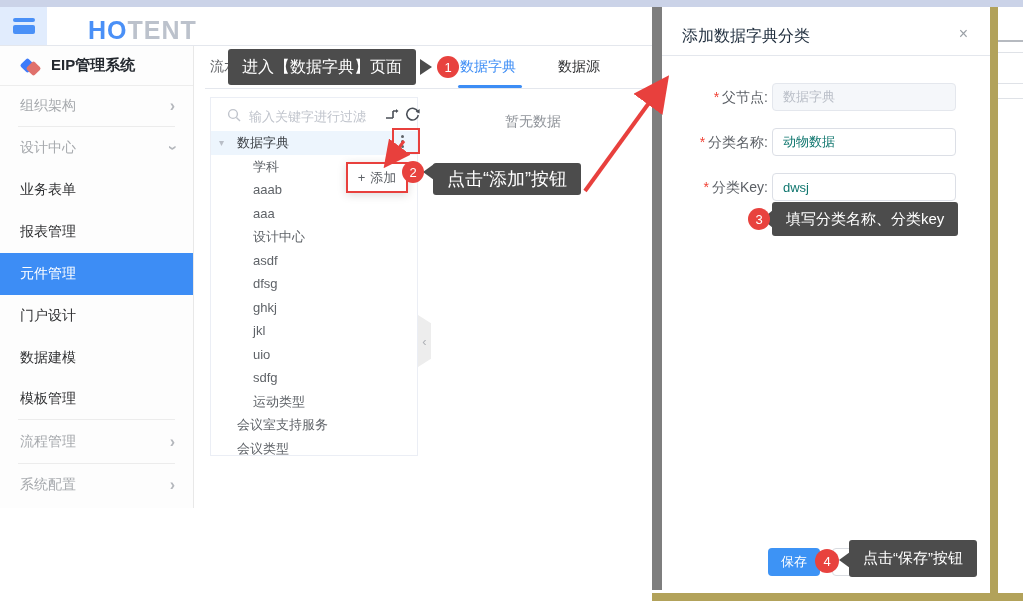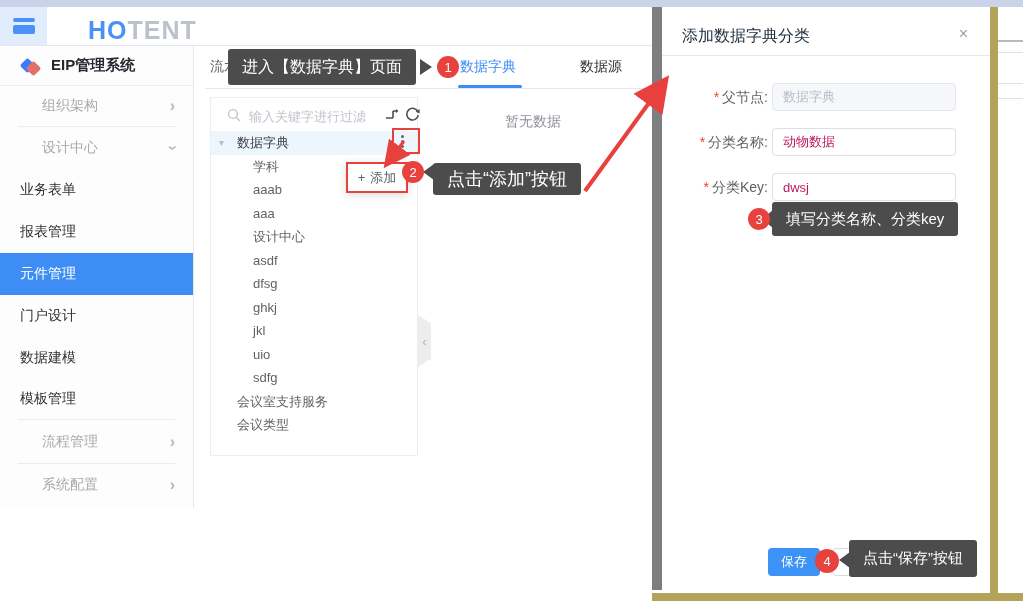--- a/index.html
+++ b/index.html
@@ -19,32 +19,32 @@
   .logo-gray { color:#bcc2cc; }
 
   
   #sidebar { left:0; top:46px; width:194px; height:462px; background:#fdfdfd; border-right:1px solid #e8e8e8; }
   #sys-row { height:40px; display:flex; align-items:center; padding-left:22px; border-bottom:1px solid #ededed; }
   .diamond { width:11px; height:11px; transform:rotate(45deg); border-radius:2px; }
   .d-blue { background:#3e7bfa; }
   .d-red  { background:#e0716c; margin-left:-5px; margin-top:6px; }
   #sys-title { margin-left:12px; font-size:15px; font-weight:bold; color:#24292f; }
   .side-row { display:flex; align-items:center; justify-content:space-between; padding:0 18px 0 20px; font-size:14px; }
-  .grp { color:#a6a9ad; height:40px;margin-left:22px; }
+  .grp { color:#a6a9ad; height:40px; }
   .itm { color:#303133; height:42px; }
   .itm.active { background:#3d8df5; color:#fff; }
   .chev { color:#b4b7bc; font-size:16px; font-weight:bold; }
   .chev.down { transform:rotate(90deg); display:inline-block; }
   .side-div { height:1px; background:#ececec; margin:0 18px; }
 
   
   .tab { top:58px; font-size:14px; cursor:pointer; }
   #tab-liushui { left:210px; color:#606266; }
   #tab-dict { left:460px; color:#3d8df5; }
-  #tab-source { left:580px; color:#303133; }
+  #tab-source { left:558px; color:#303133; }
   #tabs-line { left:205px; top:88px; width:440px; height:1px; background:#e4e7ed; }
   #tab-underline { left:458px; top:85px; width:64px; height:3px; background:#3d8df5; border-radius:2px; }
 
   
   #tree-panel { left:210px; top:97px; width:208px; height:359px; background:#fff; border:1px solid #ebeef5; }
   #search-row { position:absolute; left:16px; top:8px; width:190px; height:20px; }
   #search-input { position:absolute; left:22px; top:0; width:130px; height:20px; border:none; outline:none; font-size:13px; color:#606266; background:transparent; }
   #search-input::placeholder { color:#c0c4cc; }
   .tool-icon { position:absolute; top:2px; }
   #rows { position:absolute; left:0; top:33px; width:100%; }
@@ -87,21 +87,21 @@
 
   
   #drawer-shadow { left:652px; top:7px; width:10px; height:583px; background:#7e7e7e; z-index:50; }
   #drawer { left:662px; top:7px; width:328px; height:588px; background:#fff; z-index:50; }
   #drawer-title { position:absolute; left:20px; top:19px; font-size:16px; color:#1f2d3d; }
   #drawer-close { position:absolute; right:22px; top:18px; color:#9aa0a6; font-size:16px; cursor:pointer; }
   #drawer-hline { position:absolute; left:0; top:48px; width:328px; height:1px; background:#e4e7ed; }
   .f-label { position:absolute; width:106px; text-align:right; font-size:14px; color:#5c6066; }
   .req { color:#f04134; margin-right:3px; }
   .f-input { position:absolute; left:110px; width:184px; height:28px; border:1px solid #dcdfe6; border-radius:4px;
-             padding:0 10px; font-size:13px; color:#be185d; outline:none; background:#fff;
+             padding:0 10px; font-size:13px; color:#0f766e; outline:none; background:#fff;
              font-family:"Liberation Sans", sans-serif; }
   .f-input:disabled { background:#f5f7fa; border-color:#e4e7ed; color:#b9bec7; }
   #f1-label { top:82px; } #f1-input { top:76px; }
   #f2-label { top:127px; } #f2-input { top:121px; }
   #f3-label { top:172px; } #f3-input { top:166px; }
   #save-btn { position:absolute; left:106px; top:541px; width:52px; height:28px; background:#3d93f5; color:#fff;
               border:none; border-radius:4px; font-size:13px; cursor:pointer; font-family:"Liberation Sans", sans-serif; }
   #cancel-btn { position:absolute; left:170px; top:541px; width:57px; height:28px; background:#fff; color:#5f6368;
                 border:1px solid #d9dce1; border-radius:4px; font-size:13px; cursor:pointer; font-family:"Liberation Sans", sans-serif; }
   #olive-right { left:990px; top:7px; width:8px; height:588px; background:#b2a25a; z-index:52; }
@@ -199,20 +199,21 @@
     <div class="trow child">学科</div>
     <div class="trow child">aaab</div>
     <div class="trow child">aaa</div>
     <div class="trow child">设计中心</div>
     <div class="trow child">asdf</div>
     <div class="trow child">dfsg</div>
     <div class="trow child">ghkj</div>
     <div class="trow child">jkl</div>
     <div class="trow child">uio</div>
     <div class="trow child">sdfg</div>
+    <div class="trow child">运动类型</div>
     <div class="trow sib">会议室支持服务</div>
     <div class="trow sib">会议类型</div>
   </div>
   <div id="dots-icon">
       <i></i>
       <i></i>
       <i></i>
     </div>
   <div id="dots-rect"></div>
 </div>

